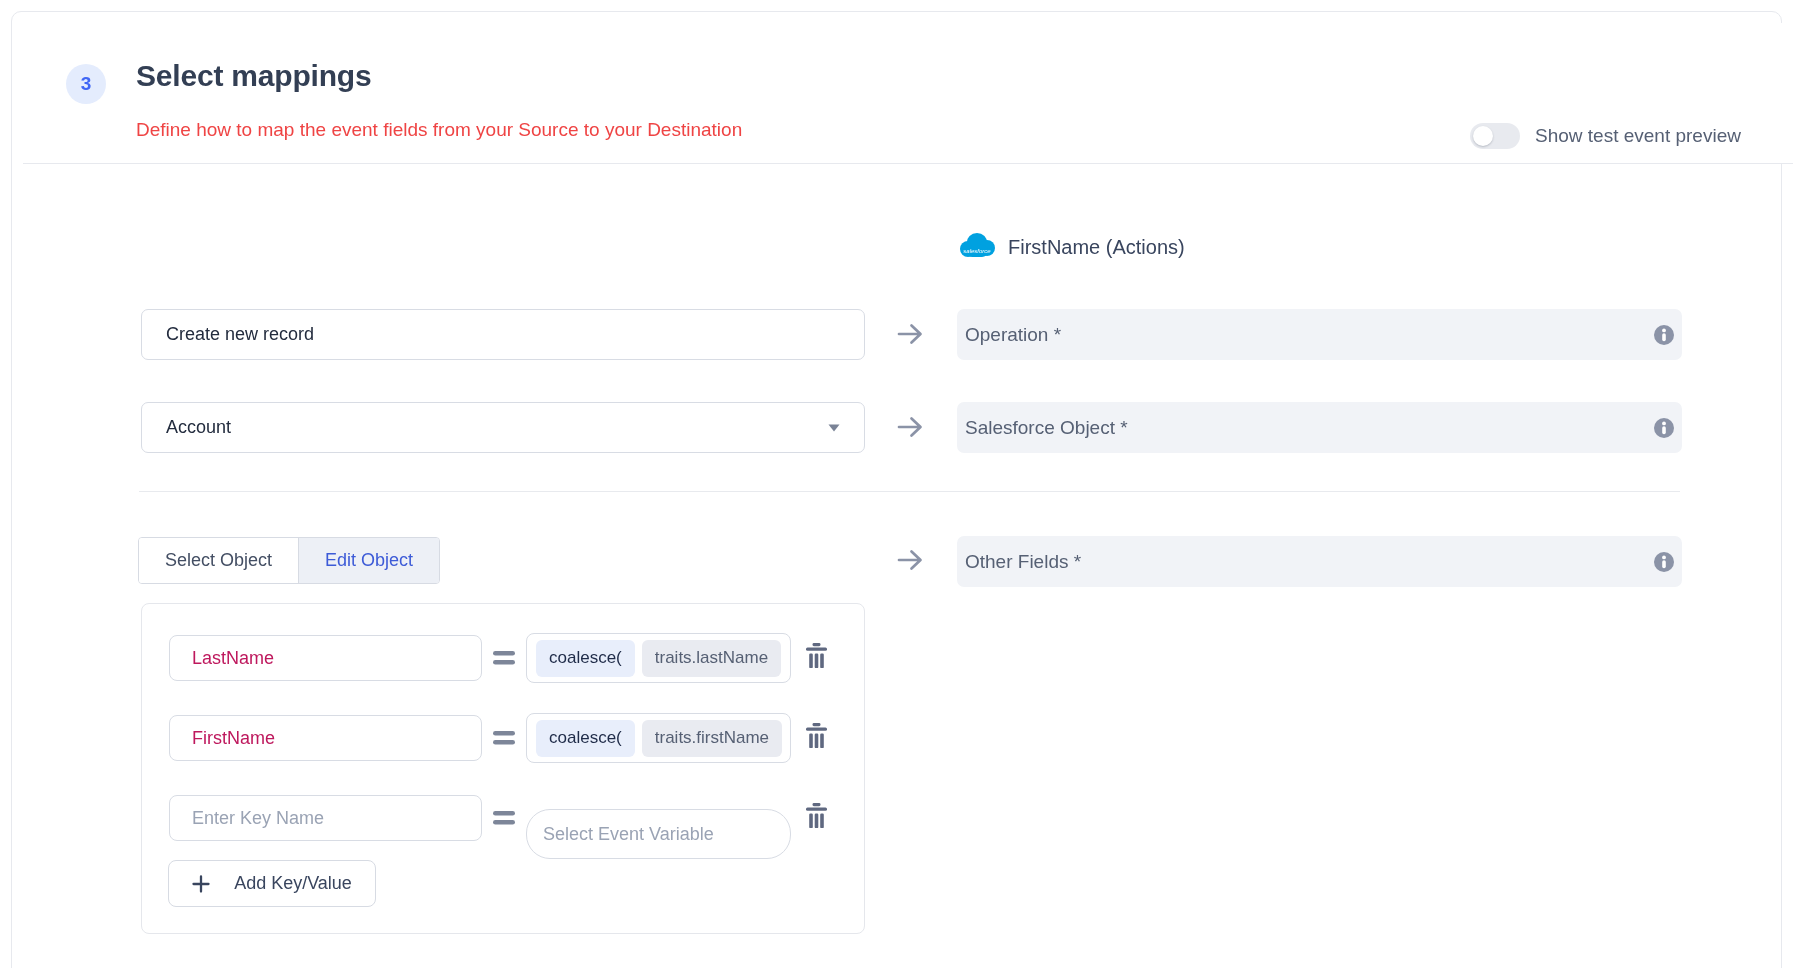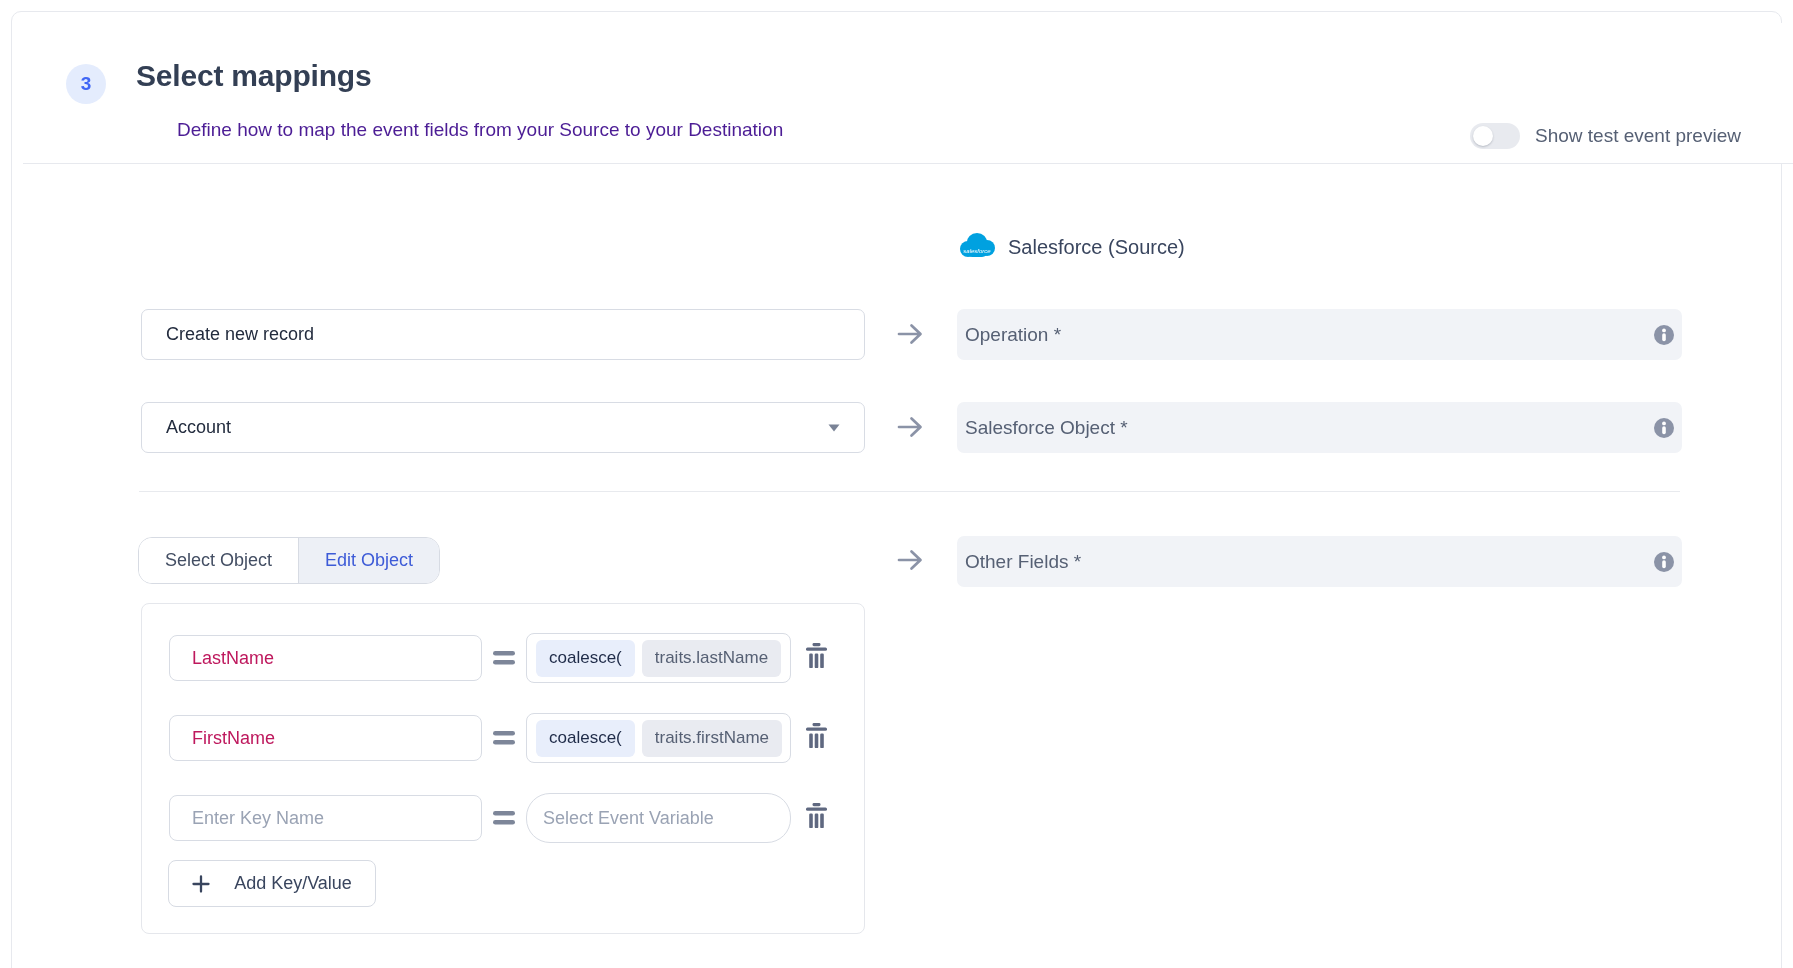--- a/index.html
+++ b/index.html
@@ -11,21 +11,21 @@
   .card { position:absolute; left:11px; top:11px; width:1771px; height:1020px;
     background:#fff; border:1px solid #e7e9ee; border-radius:10px; }
   .card-header { position:absolute; left:11px; top:11px; width:1771px; height:141px;
     border-bottom:1px solid #e7e9ee; border-radius:10px 10px 0 0; background:#fff; }
 
   .step-badge { position:absolute; left:43px; top:41px; width:40px; height:40px;
     border-radius:50%; background:#e4ecfd; color:#3f66f5; font-size:19px; font-weight:600;
     display:flex; align-items:center; justify-content:center; }
   .title { position:absolute; left:113px; top:36px; font-size:30px; font-weight:700;
     color:#333f54; letter-spacing:-0.2px; }
-  .subtitle { position:absolute; left:113px; top:96px; font-size:19px; color:#4c1d95;margin-left:41px; }
+  .subtitle { position:absolute; left:113px; top:96px; font-size:19px; color:#ef4444; }
 
   .toggle { position:absolute; left:1447px; top:100px; width:50px; height:26px;
     border-radius:13px; background:#e8eaef; cursor:pointer; }
   .toggle .knob { position:absolute; left:3px; top:3px; width:20px; height:20px;
     border-radius:50%; background:#ffffff; box-shadow:0 1px 2px rgba(40,50,70,.25); }
   .toggle-label { position:absolute; left:1512px; top:102px; font-size:19px; color:#566074; }
 
   
   .sf-logo { position:absolute; left:945px; top:220px; width:40px; height:30px; }
   .dest-name { position:absolute; left:996px; top:224px; font-size:20px; font-weight:500; color:#39455e; }
@@ -41,21 +41,21 @@
   .gray-field .lbl { font-size:19px; color:#566074; flex:1; }
   .arrow { position:absolute; left:883px; width:30px; height:30px; }
 
   .row1-left { top:297px; } .row1-right { top:297px; } .arrow1 { top:307px; }
   .row2-left { top:390px; } .row2-right { top:390px; } .arrow2 { top:400px; }
   .divider1 { position:absolute; left:127px; top:479px; width:1541px; height:1px; background:#e8eaee; }
   .arrow3 { top:533px; } .row3-right { top:524px; }
 
   
   .tabs { position:absolute; left:126px; top:525px; height:47px; display:flex;
-    border:1px solid #d7dbe3; border-radius:14px; overflow:hidden; background:#fff; }
+    border:1px solid #d7dbe3; border-radius:4px; overflow:hidden; background:#fff; }
   .tab { display:flex; align-items:center; justify-content:center; font-size:18px;
     cursor:pointer; padding:0 26px; color:#434e63; background:#fff; }
   .tab.active { background:#edf0f6; color:#3d5bd7; border-left:1px solid #d7dbe3; font-weight:500; }
 
   
   .kv-panel { position:absolute; left:129px; top:591px; width:724px; height:331px;
     border:1px solid #e5e7ec; border-radius:8px; background:#fff; }
   .kv-key { position:absolute; left:27px; width:313px; height:46px; border:1px solid #d8dce4;
     border-radius:8px; font-size:18px; color:#be185d; padding:0 22px; outline:none;
     font-family:inherit; background:#fff; }
@@ -70,21 +70,21 @@
   .chip { display:inline-flex; align-items:center; height:37px; border-radius:6px;
     padding:12px 13px; font-size:17px; flex:0 0 auto; }
   .chip.fn { background:#e8eefb; color:#1f2b48; margin-right:7px; cursor:pointer; }
   .chip.var { background:#e9ebf1; color:#566074; cursor:pointer; }
   .trash-btn { position:absolute; left:660px; width:28px; height:30px; background:none;
     border:none; cursor:pointer; padding:0; }
   .rA .kv-key { top:31px; } .rA .kv-value, .rA .kv-value-input { top:29px; }
   .rA .kv-equals { top:47px; } .rA .trash-btn { top:39px; }
   .rB .kv-key { top:111px; } .rB .kv-value, .rB .kv-value-input { top:109px; }
   .rB .kv-equals { top:127px; } .rB .trash-btn { top:119px; }
-  .rC .kv-key { top:191px; } .rC .kv-value, .rC .kv-value-input { top:189px;border-radius:24px; }
+  .rC .kv-key { top:191px; } .rC .kv-value, .rC .kv-value-input { top:205px;border-radius:24px; }
   .rC .kv-equals { top:207px; } .rC .trash-btn { top:199px; }
 
   .add-btn { position:absolute; left:26px; top:256px; width:208px; height:47px;
     border:1px solid #d7dbe3; border-radius:8px; background:#fff; cursor:pointer;
     display:flex; align-items:center; justify-content:center; gap:24px;
     font-size:18px; color:#39455e; font-family:inherit; font-weight:500; }
 
   .info-svg { margin-left:auto; flex:0 0 auto; cursor:pointer; }
 </style>
 </head>
@@ -105,21 +105,21 @@
 
     <svg class="sf-logo" viewBox="0 0 40 30">
       <g fill="#00A1E0">
         <circle cx="11" cy="17" r="8"></circle>
         <circle cx="20" cy="11.5" r="10.5"></circle>
         <circle cx="30" cy="16" r="8"></circle>
         <rect x="9" y="13" width="22" height="12" rx="6"></rect>
       </g>
       <text x="20" y="20.5" text-anchor="middle" font-size="6" font-style="italic" fill="#ffffff" font-family="Liberation Sans, sans-serif">salesforce</text>
     </svg>
-    <div class="dest-name">Salesforce (Source)</div>
+    <div class="dest-name">FirstName (Actions)</div>
 
     <input class="text-input row1-left" value="Create new record" style="">
     <svg class="arrow arrow1" viewBox="0 0 30 30">
       <path d="M4 15 H25 M16.5 6.5 L25.5 15 L16.5 23.5" fill="none" stroke="#8b93a7" stroke-width="2.7" stroke-linecap="round" stroke-linejoin="round"></path>
     </svg>
     <div class="gray-field row1-right">
       <span class="lbl">Operation *</span>
       <svg class="info-svg" width="20" height="20" viewBox="0 0 20 20">
         <circle cx="10" cy="10" r="10" fill="#8b93a7"></circle>
         <circle cx="10" cy="5.4" r="1.9" fill="#ffffff"></circle>

